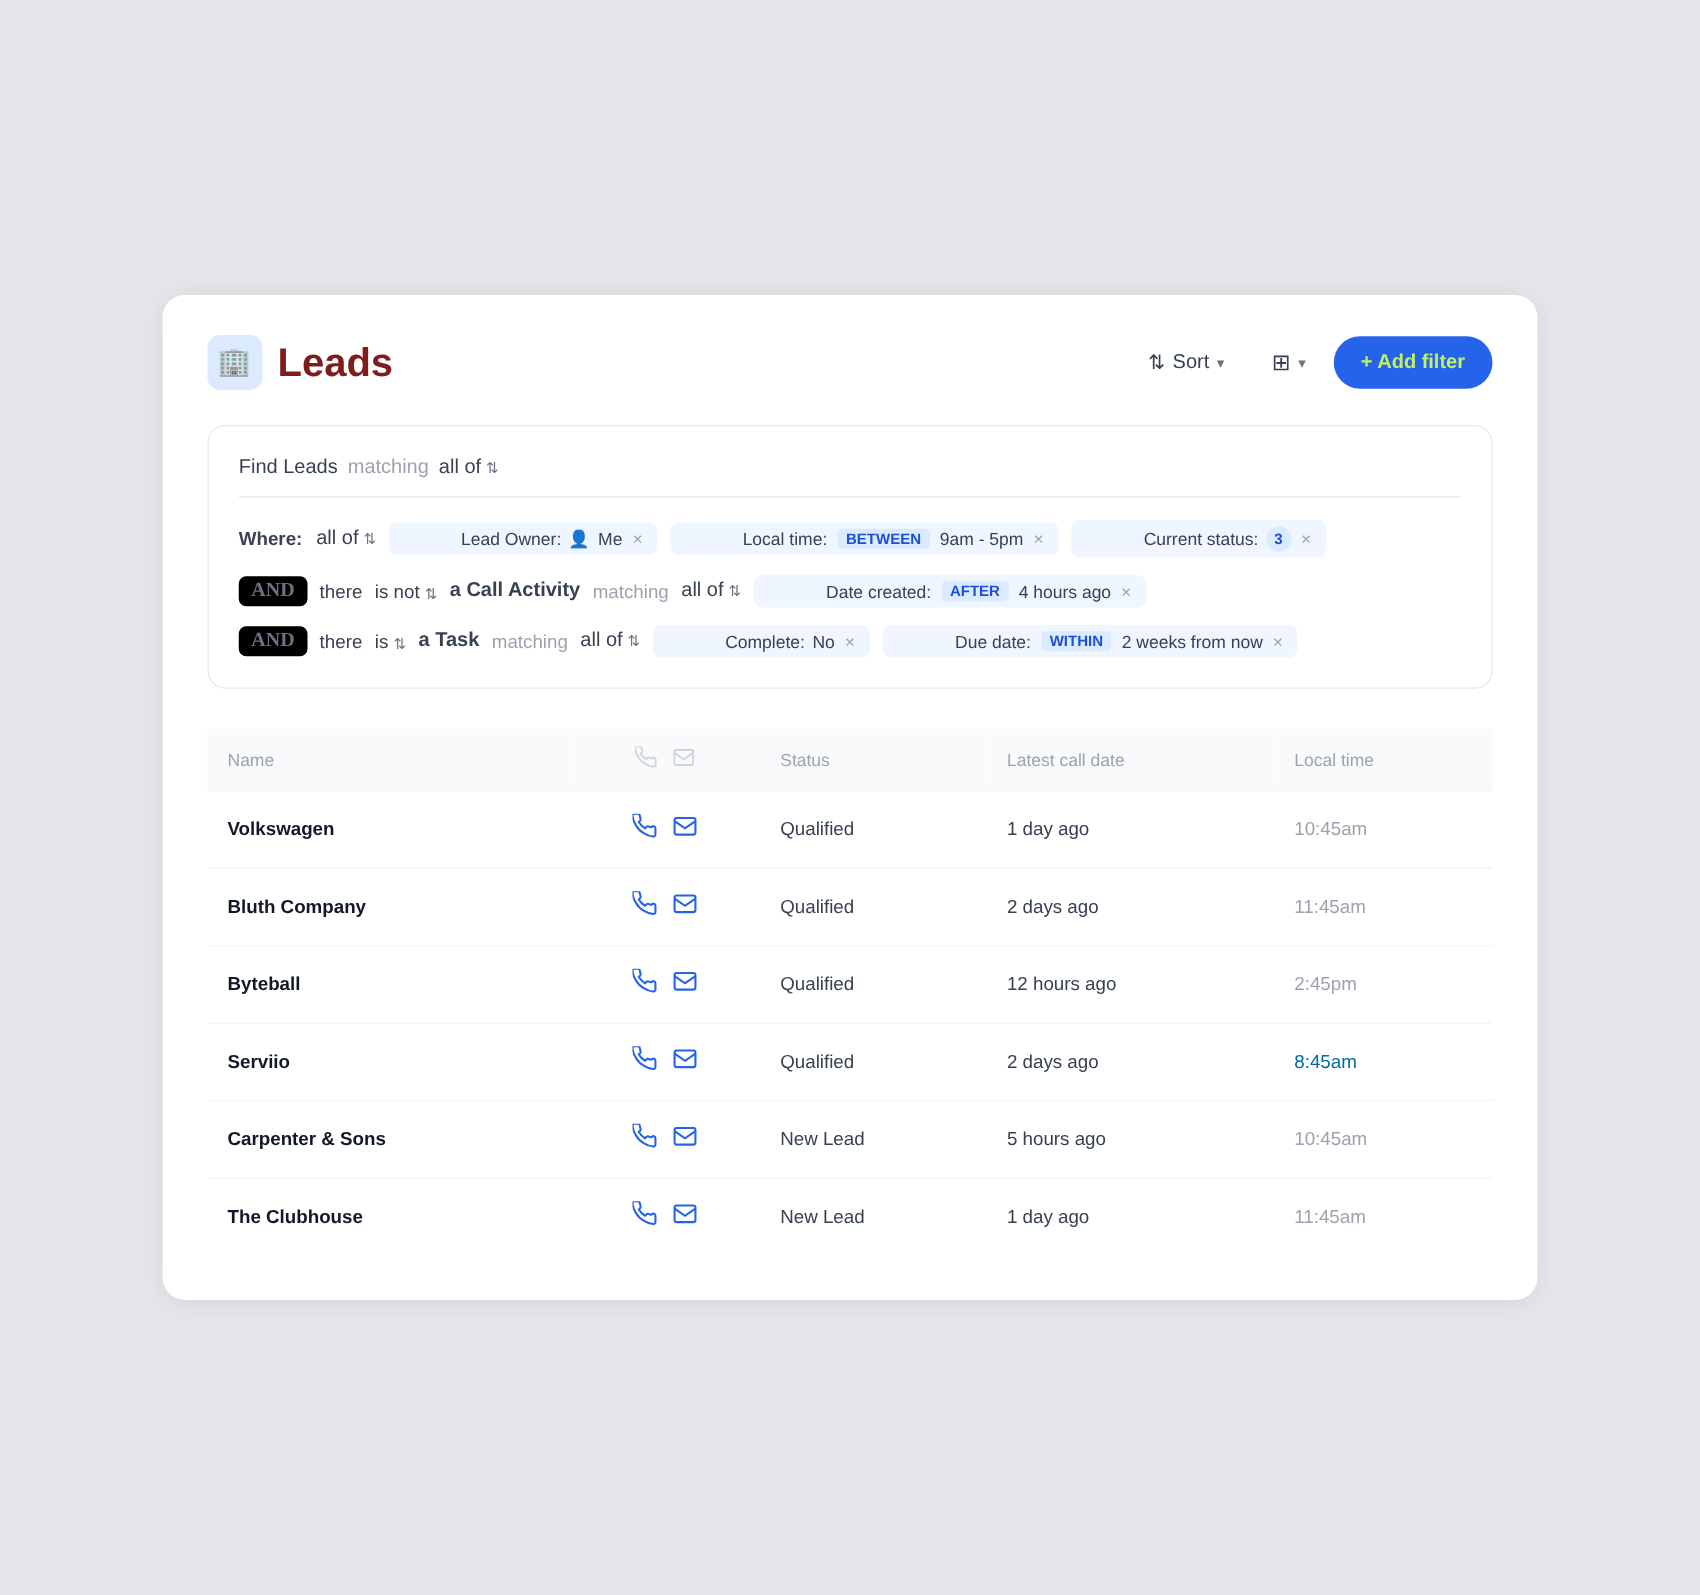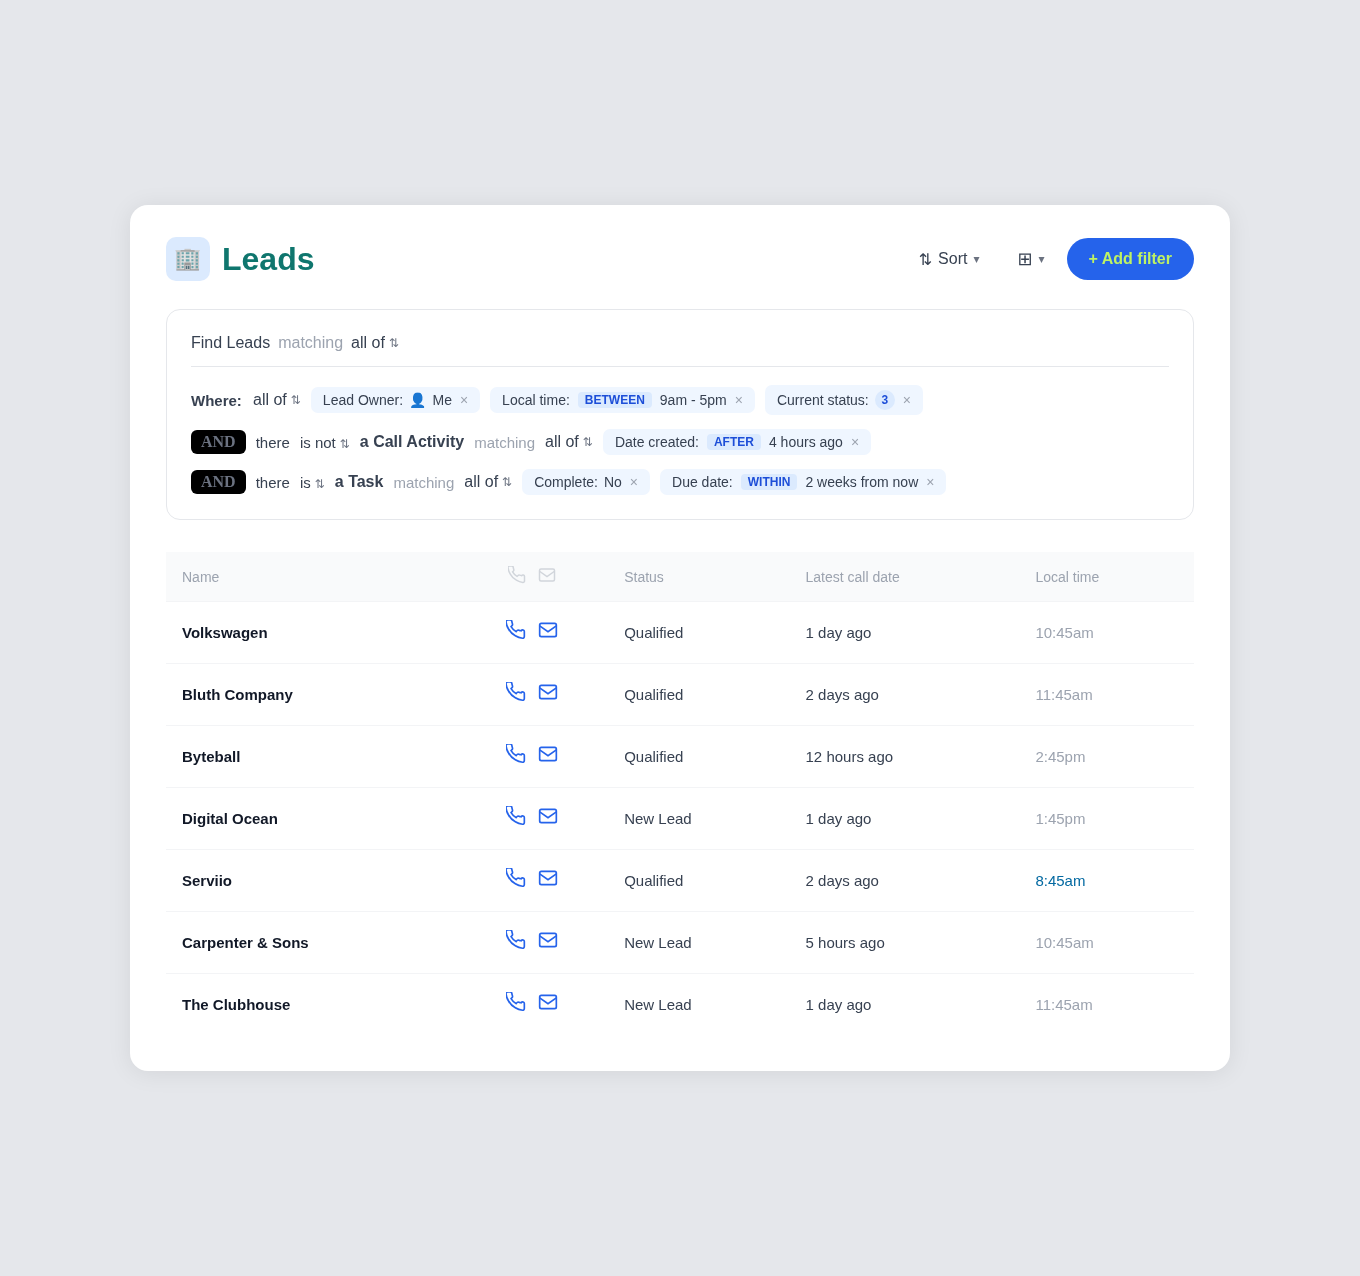--- a/index.html
+++ b/index.html
@@ -36,21 +36,21 @@
       background: #dbeafe;
       border-radius: 10px;
       display: flex;
       align-items: center;
       justify-content: center;
       font-size: 22px;
     }
     .page-title {
       font-size: 32px;
       font-weight: 700;
-      color: #0f766e;
+      color: #7f1d1d;
     }
     .header-right {
       display: flex;
       align-items: center;
       gap: 10px;
     }
     .sort-btn {
       display: flex;
       align-items: center;
       gap: 6px;
@@ -174,20 +174,21 @@
     }
     .filter-chip-close {
       color: #9ca3af;
       font-size: 14px;
       cursor: pointer;
       margin-left: 2px;
     }
     .chip-label {
       font-weight: 500;
       color: #374151;
+      margin-left: 46px;
     }
     .chip-badge {
       display: inline-block;
       padding: 1px 7px;
       background: #dbeafe;
       border-radius: 4px;
       font-size: 12px;
       font-weight: 600;
       color: #1d4ed8;
       margin: 0 2px;
@@ -463,41 +464,20 @@
                     <path d="M2 7l10 7 10-7"></path>
                   </svg>
           </span>
         </div>
       </td>
       <td>Qualified</td>
       <td>12 hours ago</td>
       <td style="color:#9ca3af;">2:45pm</td>
     </tr>
           <tr>
-      <td class="name-col">Digital Ocean</td>
-      <td class="actions-col">
-        <div class="action-icons">
-          <span class="action-icon">
-            <svg width="20" height="20" viewBox="0 0 24 24" fill="none" stroke="#2563eb" stroke-width="2">
-                    <path d="M22 16.92v3a2 2 0 01-2.18 2 19.79 19.79 0 01-8.63-3.07A19.5 19.5 0 013.07 10.8 19.79 19.79 0 01.01 2.22 2 2 0 012 .04h3a2 2 0 012 1.72 12.84 12.84 0 00.7 2.81 2 2 0 01-.45 2.11L6.09 7.91a16 16 0 006 6l1.27-1.27a2 2 0 012.11-.45 12.84 12.84 0 002.81.7A2 2 0 0122 14v2.92z"></path>
-                  </svg>
-          </span>
-          <span class="action-icon">
-            <svg width="20" height="20" viewBox="0 0 24 24" fill="none" stroke="#2563eb" stroke-width="2">
-                    <rect x="2" y="4" width="20" height="16" rx="2"></rect>
-                    <path d="M2 7l10 7 10-7"></path>
-                  </svg>
-          </span>
-        </div>
-      </td>
-      <td>New Lead</td>
-      <td>1 day ago</td>
-      <td style="color:#9ca3af;">1:45pm</td>
-    </tr>
-          <tr>
       <td class="name-col">Serviio</td>
       <td class="actions-col">
         <div class="action-icons">
           <span class="action-icon">
             <svg width="20" height="20" viewBox="0 0 24 24" fill="none" stroke="#2563eb" stroke-width="2">
                     <path d="M22 16.92v3a2 2 0 01-2.18 2 19.79 19.79 0 01-8.63-3.07A19.5 19.5 0 013.07 10.8 19.79 19.79 0 01.01 2.22 2 2 0 012 .04h3a2 2 0 012 1.72 12.84 12.84 0 00.7 2.81 2 2 0 01-.45 2.11L6.09 7.91a16 16 0 006 6l1.27-1.27a2 2 0 012.11-.45 12.84 12.84 0 002.81.7A2 2 0 0122 14v2.92z"></path>
                   </svg>
           </span>
           <span class="action-icon">
             <svg width="20" height="20" viewBox="0 0 24 24" fill="none" stroke="#2563eb" stroke-width="2">

